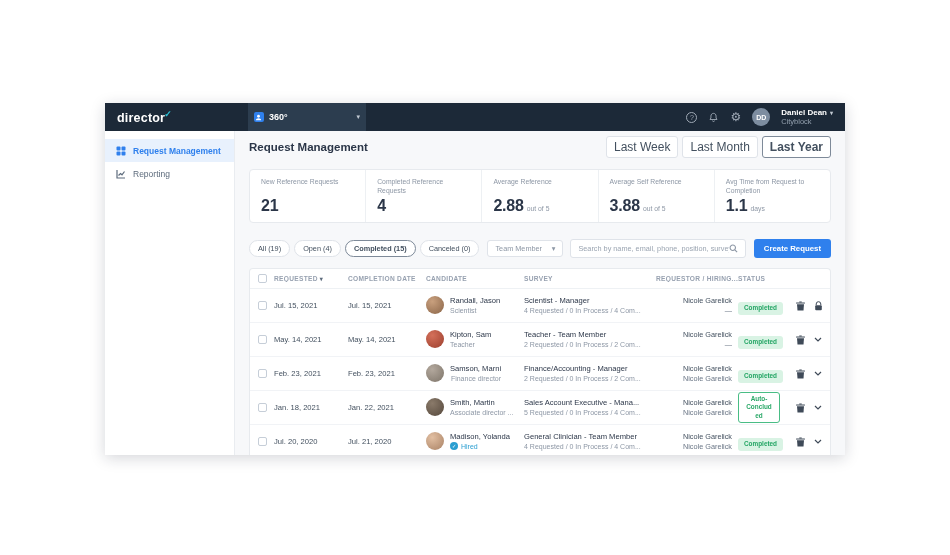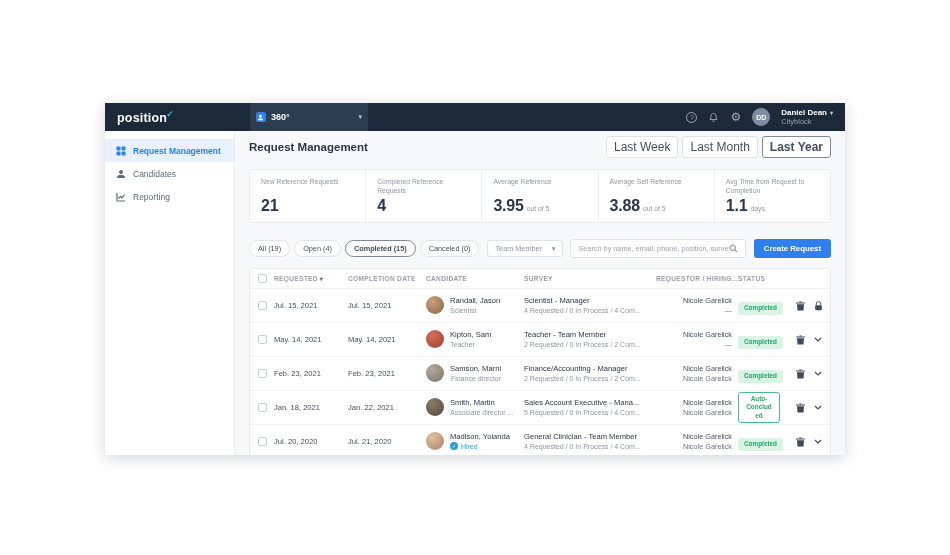--- a/index.html
+++ b/index.html
@@ -102,21 +102,21 @@
                display:flex; align-items:center; justify-content:center; flex:none; }
 </style>
 </head>
 <body>
 
 <div class="canvas">
   <div class="app">
 
     <div class="topbar">
       <div class="logo">
-        <span>position</span><span class="check">✓</span>
+        <span>director</span><span class="check">✓</span>
       </div>
       <div class="product">
         <span class="product-icon">
           <svg width="7" height="7" viewBox="0 0 10 10" fill="#ffffff">
               <circle cx="5" cy="3.2" r="2"></circle>
               <path d="M1.2 9 C1.2 6.9 2.9 5.9 5 5.9 C7.1 5.9 8.8 6.9 8.8 9 Z"></path>
             </svg>
         </span>
         <span class="product-label">360°</span>
         <span class="chev">▾</span>
@@ -144,27 +144,20 @@
         <div class="side-item active">
           <svg width="10" height="10" viewBox="0 0 10 10" fill="currentColor">
               <rect x="0.5" y="0.5" width="4" height="4" rx="1"></rect>
               <rect x="5.5" y="0.5" width="4" height="4" rx="1"></rect>
               <rect x="0.5" y="5.5" width="4" height="4" rx="1"></rect>
               <rect x="5.5" y="5.5" width="4" height="4" rx="1"></rect>
             </svg>
           <span>Request Management</span>
         </div>
         <div class="side-item">
-          <svg width="10" height="10" viewBox="0 0 10 10" fill="currentColor">
-              <circle cx="5" cy="3" r="2"></circle>
-              <path d="M1 9 C1 6.8 2.8 5.8 5 5.8 C7.2 5.8 9 6.8 9 9 Z"></path>
-            </svg>
-          <span>Candidates</span>
-        </div>
-        <div class="side-item">
           <svg width="10" height="10" viewBox="0 0 10 10" fill="none" stroke="currentColor" stroke-width="1.2">
               <path d="M1 1 V9 H9"></path>
               <path d="M2.5 6.5 L4.5 4.5 L6 5.8 L8.5 2.5"></path>
             </svg>
           <span>Reporting</span>
         </div>
       </div>
 
       <div class="main">
 
@@ -188,21 +181,21 @@
           <div class="stat">
             <div class="stat-label">Completed Reference Requests</div>
             <div class="stat-value-row">
                 <span class="stat-value">4</span>
                 <span class="stat-suffix"></span>
               </div>
           </div>
           <div class="stat">
             <div class="stat-label">Average Reference</div>
             <div class="stat-value-row">
-                <span class="stat-value">3.95</span>
+                <span class="stat-value">2.88</span>
                 <span class="stat-suffix">out of 5</span>
               </div>
           </div>
           <div class="stat">
             <div class="stat-label">Average Self Reference</div>
             <div class="stat-value-row">
                 <span class="stat-value">3.88</span>
                 <span class="stat-suffix">out of 5</span>
               </div>
           </div>

